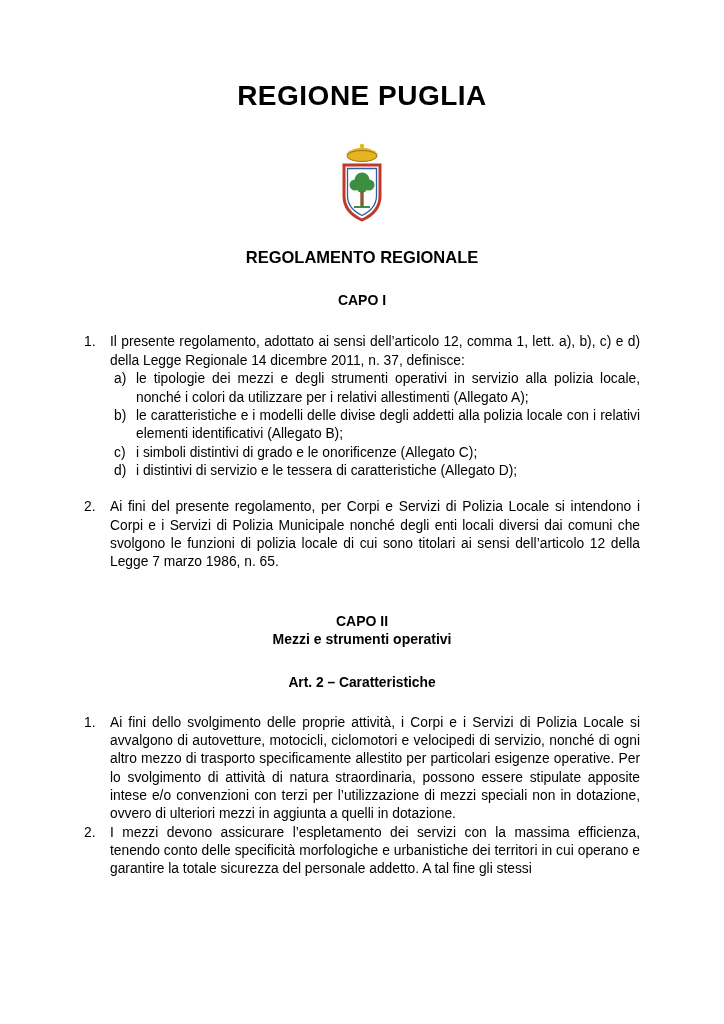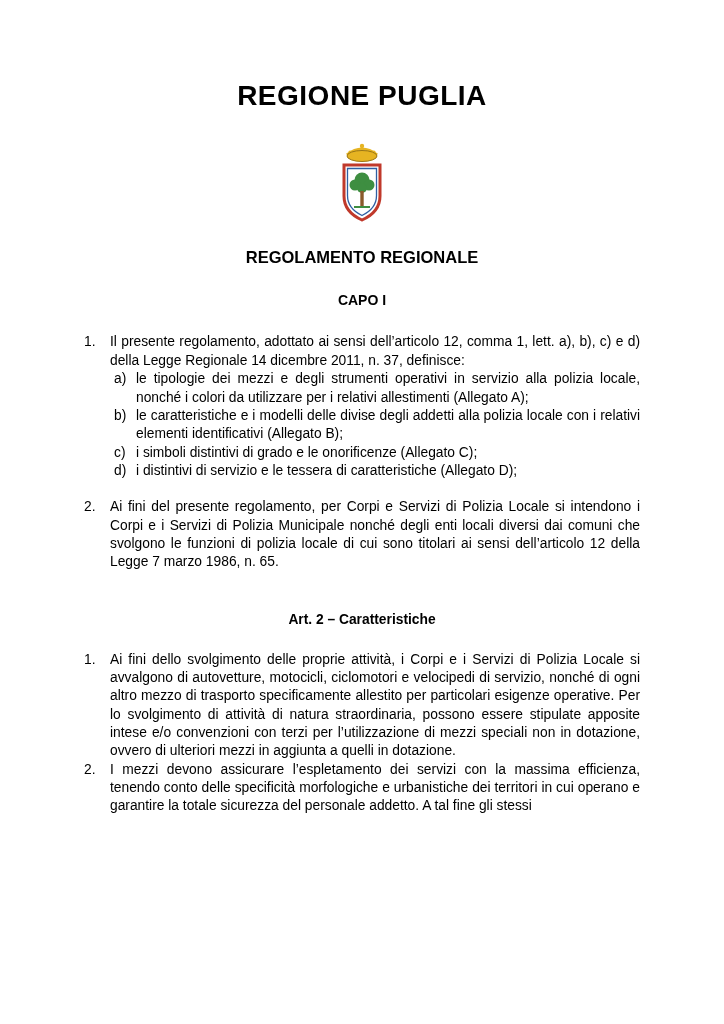--- a/index.html
+++ b/index.html
@@ -154,20 +154,22 @@
     </div>
     <div class="num-item gap">
       <div class="num">2.</div>
       <div class="txt-wrap">
         <div class="txt">Ai fini del presente regolamento, per Corpi e Servizi di Polizia Locale si intendono i Corpi e i Servizi di Polizia Municipale nonché degli enti locali diversi dai comuni che svolgono le funzioni di polizia locale di cui sono titolari ai sensi dell’articolo 12 della Legge 7 marzo 1986, n. 65.</div>
       </div>
     </div>
   </div>
 
   <div class="capo capo2">
+    <div>CAPO II</div>
+    <div>Mezzi e strumenti operativi</div>
   </div>
 
   <div class="art-heading">Art. 2 – Caratteristiche</div>
 
   <div class="olist">
     <div class="num-item">
       <div class="num">1.</div>
       <div class="txt-wrap">
         <div class="txt">Ai fini dello svolgimento delle proprie attività, i Corpi e i Servizi di Polizia Locale si avvalgono di autovetture, motocicli, ciclomotori e velocipedi di servizio, nonché di ogni altro mezzo di trasporto specificamente allestito per particolari esigenze operative. Per lo svolgimento di attività di natura straordinaria, possono essere stipulate apposite intese e/o convenzioni con terzi per l’utilizzazione di mezzi speciali non in dotazione, ovvero di ulteriori mezzi in aggiunta a quelli in dotazione.</div>
       </div>

